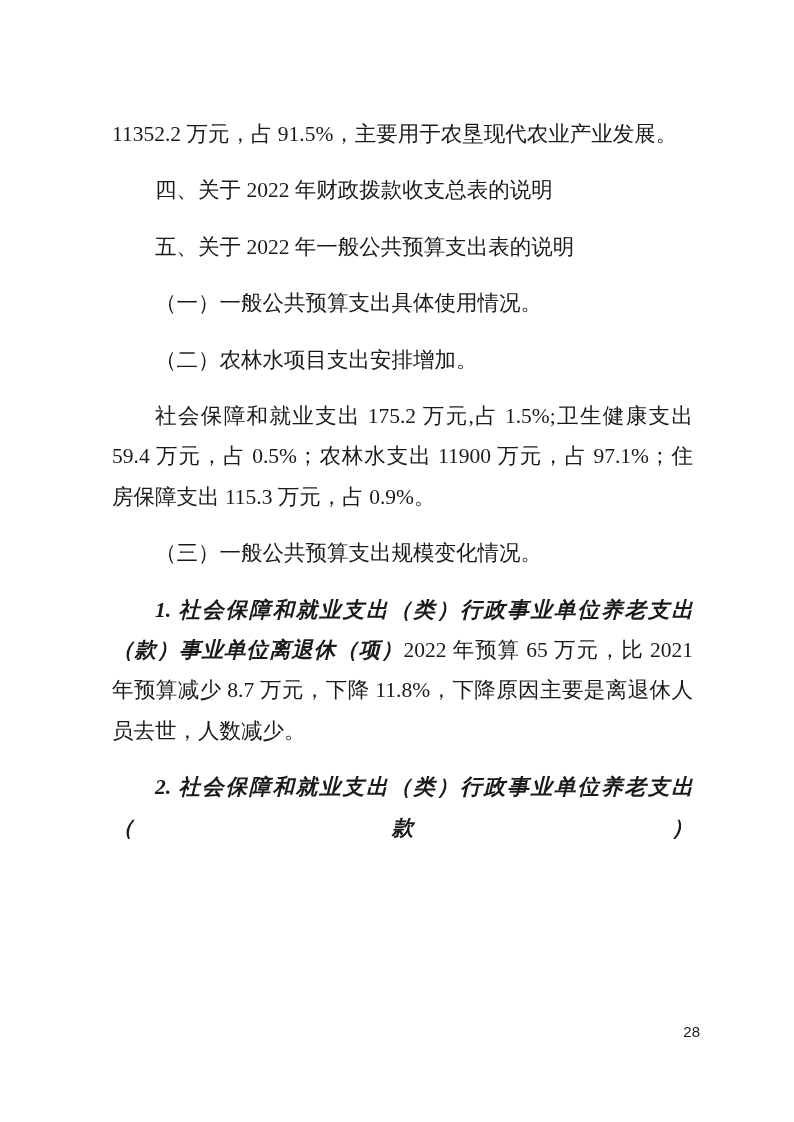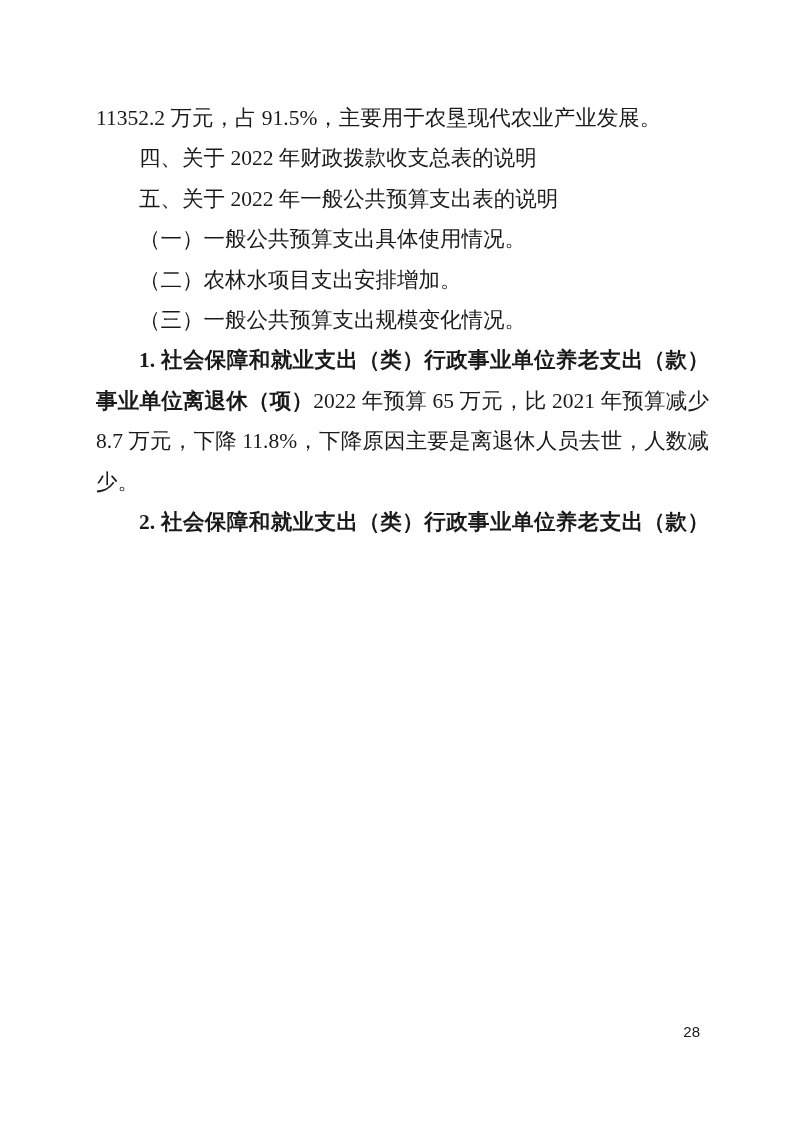--- a/index.html
+++ b/index.html
@@ -22,41 +22,42 @@
     top: 98px;
     width: 613px;
     font-size: 21.5px;
     line-height: 40.4px;
     text-align: justify;
     text-justify: inter-ideograph;
   }
   .text-block p,
   .text-block h2,
   .text-block h3 {
-    margin: 0;
+    margin: 16px;
     padding: 0;
     font-size: 21.5px;
     line-height: 40.4px;
     font-weight: normal;
   }
   .indent { text-indent: 43px; }
   .heading-hei {
     font-family: Liberation Serif, serif;
     font-weight: 700;
     text-indent: 43px;
     text-align: left;
   }
   .heading-kai {
     font-family: "Liberation Serif", serif;
     font-weight: 700;
     text-indent: 43px;
     text-align: left;
   }
   .list-item b {
     font-weight: 700;
+    font-style: italic;
   }
   .stretch-last { text-align-last: justify; }
   .page-number {
     position: absolute;
     top: 1022px;
     right: 94px;
     font-size: 15px;
     line-height: 20px;
     font-family: Liberation Sans, sans-serif;
     color: #1a1a1a;
@@ -73,20 +74,21 @@
     <h2 class="heading-hei">四、关于 2022 年财政拨款收支总表的说明</h2>
 
 
     <h2 class="heading-hei">五、关于 2022 年一般公共预算支出表的说明</h2>
 
     <h3 class="heading-kai">（一）一般公共预算支出具体使用情况。</h3>
 
 
     <h3 class="heading-kai">（二）农林水项目支出安排增加。</h3>
 
+    <p class="indent">社会保障和就业支出 175.2 万元,占 1.5%;卫生健康支出 59.4 万元，占 0.5%；农林水支出 11900 万元，占 97.1%；住房保障支出 115.3 万元，占 0.9%。</p>
 
     <h3 class="heading-kai">（三）一般公共预算支出规模变化情况。</h3>
 
     <p class="indent list-item"><b>1. 社会保障和就业支出（类）行政事业单位养老支出（款）事业单位离退休（项）</b><span>2022 年预算 65 万元，比 2021 年预算减少 8.7 万元，下降 11.8%，下降原因主要是离退休人员去世，人数减少。</span></p>
 
     <p class="indent list-item stretch-last"><b>2. 社会保障和就业支出（类）行政事业单位养老支出（款）</b></p>
 
   </div>
 
   <div class="page-number">28</div>

